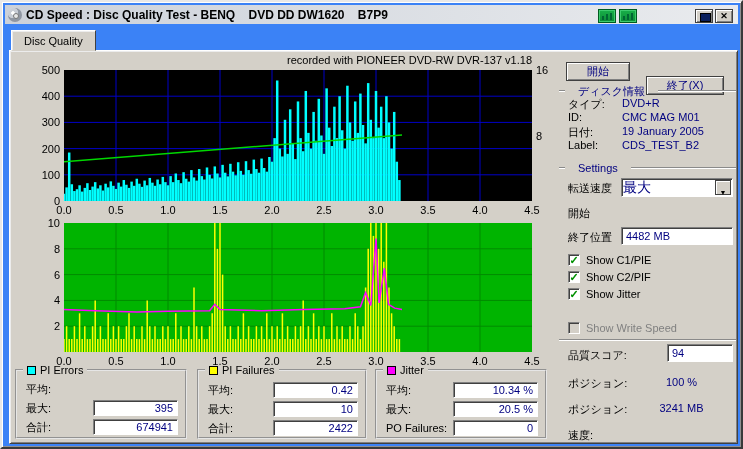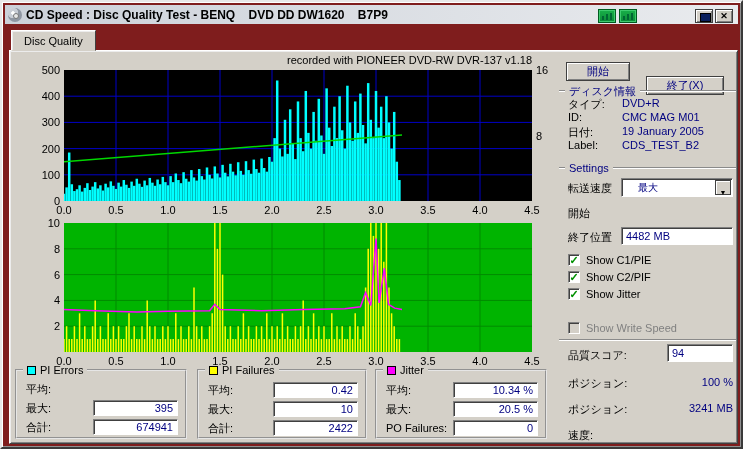--- a/index.html
+++ b/index.html
@@ -1,19 +1,19 @@
 <!DOCTYPE html>
 <html><head>
 <meta charset="utf-8">
 <style>
   *{box-sizing:border-box;margin:0;padding:0}
   html,body{background:#fff}
   body{width:743px;height:449px;overflow:hidden;font-family:"Liberation Sans",sans-serif}
 
-  .window{position:relative;width:743px;height:449px;background:#7f1d1d;
+  .window{position:relative;width:743px;height:449px;background:#3b82f6;
     border:2px solid;border-color:#e8e8e8 #3a3a3a #3a3a3a #e8e8e8;
     box-shadow:inset 1px 1px 0 #fff, inset -1px -1px 0 #909090}
 
   
   .titlebar{position:absolute;left:3px;top:3px;right:3px;height:19px;
     background:linear-gradient(to right,#ccd1d9,#e9ebee);display:flex;align-items:center;padding:0 3px}
   .app-icon{width:14px;height:14px;border-radius:50%;
     background:radial-gradient(circle at 5px 5px,#ffffff 1.5px,#c9cdd5 2px 5px,#8f96a2 5.5px);
     position:relative;flex:0 0 auto}
   .app-icon::after{content:"";position:absolute;left:5px;top:5px;width:4px;height:4px;border-radius:50%;background:#e8e8e8;border:1px solid #777}
@@ -55,37 +55,37 @@
   .sval{width:85px;height:16px;font-size:11px;color:#000080;text-align:right;padding:1px 4px;background:#fff;
     border:1px solid;border-color:#808080 #fff #fff #808080;box-shadow:inset 1px 1px 0 #404040;line-height:12px}
 
   
   .btn{position:absolute;height:19px;background:#d4d0c8;border:1px solid #404040;
     box-shadow:inset 1px 1px 0 #fff, inset -1px -1px 0 #808080;
     font-size:11px;color:#000080;text-align:center;line-height:17px;cursor:default}
   #btn-start{left:556px;top:11px;width:64px}
   #btn-exit{left:636px;top:25px;width:78px}
 
-  .sechdr{position:absolute;display:flex;align-items:center;gap:4px;height:12px}
+  .sechdr{position:absolute;display:flex;align-items:center;gap:13px;height:12px}
   .hlbl{font-size:11px;color:#000080;white-space:nowrap}
   .rule{height:2px;border-top:1px solid #8a8a8a;border-bottom:1px solid #fff}
   .rule.pre{width:6px}
   .rule.fill{flex:1}
   #hdr-disc{left:549px;top:34px;width:177px}
   #hdr-settings{left:549px;top:111px;width:177px}
   #sep2{position:absolute;left:549px;top:288px;width:177px}
 
   .ilbl{position:absolute;left:558px;font-size:11px;color:#000;white-space:nowrap}
   .ival{position:absolute;left:612px;font-size:11px;color:#000080;white-space:nowrap}
-  .ival-r{position:absolute;left:620px;width:103px;text-align:right;font-size:11px;color:#000080}
+  .ival-r{position:absolute;left:620px;width:103px;text-align:center;font-size:11px;color:#000080}
 
   .combo{position:absolute;left:611px;top:127px;width:112px;height:19px;background:#fff;
     border:1px solid;border-color:#808080 #fff #fff #808080;box-shadow:inset 1px 1px 0 #404040;
     display:flex;align-items:center}
-  .combo .cval{flex:1;font-size:10px;color:#000080;padding-left:16px}
+  .combo .cval{flex:1;font-size:14px;color:#000080;padding-left:1px}
   .combo .drop{width:16px;height:15px;margin-right:1px;background:#d4d0c8;border:1px solid #404040;
     box-shadow:inset 1px 1px 0 #fff;text-align:center}
   .combo .drop::after{content:"▼";font-size:7px;line-height:13px;color:#000}
 
   .tbox{position:absolute;left:611px;width:112px;height:18px;background:#fff;
     border:1px solid;border-color:#808080 #fff #fff #808080;box-shadow:inset 1px 1px 0 #404040;
     font-size:11px;color:#000080;padding:2px 4px;line-height:12px}
   #tbox-start{top:152px} #tbox-end{top:176px}
   #tbox-q{left:657px;top:293px;width:66px;text-align:left}
 

